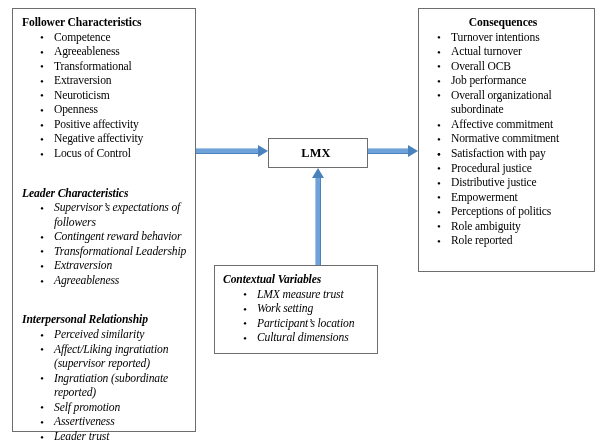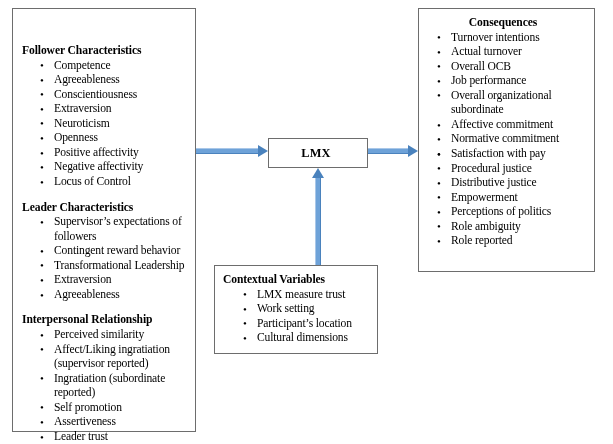--- a/index.html
+++ b/index.html
@@ -65,22 +65,22 @@
   }
 
   
   #left-box {
     left: 12px;
     top: 8px;
     width: 184px;
     height: 424px;
     padding: 7px 5px 0 9px;
   }
-  #left-box .group { margin-bottom: 0px; margin-top: 28px; }
-  #left-box .group + .group { margin-top: 11px; }
+  #left-box .group { margin-bottom: 0px; }
+  #left-box .group + .group { margin-top: 25px; font-style: italic; }
   #left-box ul.items { margin-left: 18px; }
 
   
   #right-box {
     left: 418px;
     top: 8px;
     width: 177px;
     height: 264px;
     padding: 7px 13px 0 6px;
   }
@@ -104,20 +104,21 @@
     letter-spacing: 0.2px;
   }
 
   
   #ctx-box {
     left: 214px;
     top: 265px;
     width: 164px;
     height: 89px;
     padding: 7px 4px 0 8px;
+    font-style: italic;
   }
   #ctx-box ul.items { margin-left: 20px; }
 
   
   .arrow-h {
     position: absolute;
     height: 6px;
     background: #6ea2d8;
     border-top: 1px solid #a9c7e8;
     border-bottom: 1px solid #4a82bd;
@@ -174,21 +175,21 @@
 
 <div class="canvas">
 
   <div class="box" id="left-box">
 
     <div class="group">
       <div class="box-title">Follower Characteristics</div>
       <ul class="items">
         <li><span class="bullet">•</span><span>Competence</span></li>
         <li><span class="bullet">•</span><span>Agreeableness</span></li>
-        <li><span class="bullet">•</span><span>Conscientiousness</span></li>
+        <li><span class="bullet">•</span><span>Transformational</span></li>
         <li><span class="bullet">•</span><span>Extraversion</span></li>
         <li><span class="bullet">•</span><span>Neuroticism</span></li>
         <li><span class="bullet">•</span><span>Openness</span></li>
         <li><span class="bullet">•</span><span>Positive affectivity</span></li>
         <li><span class="bullet">•</span><span>Negative affectivity</span></li>
         <li><span class="bullet">•</span><span>Locus of Control</span></li>
       </ul>
     </div>
 
     <div class="group">

